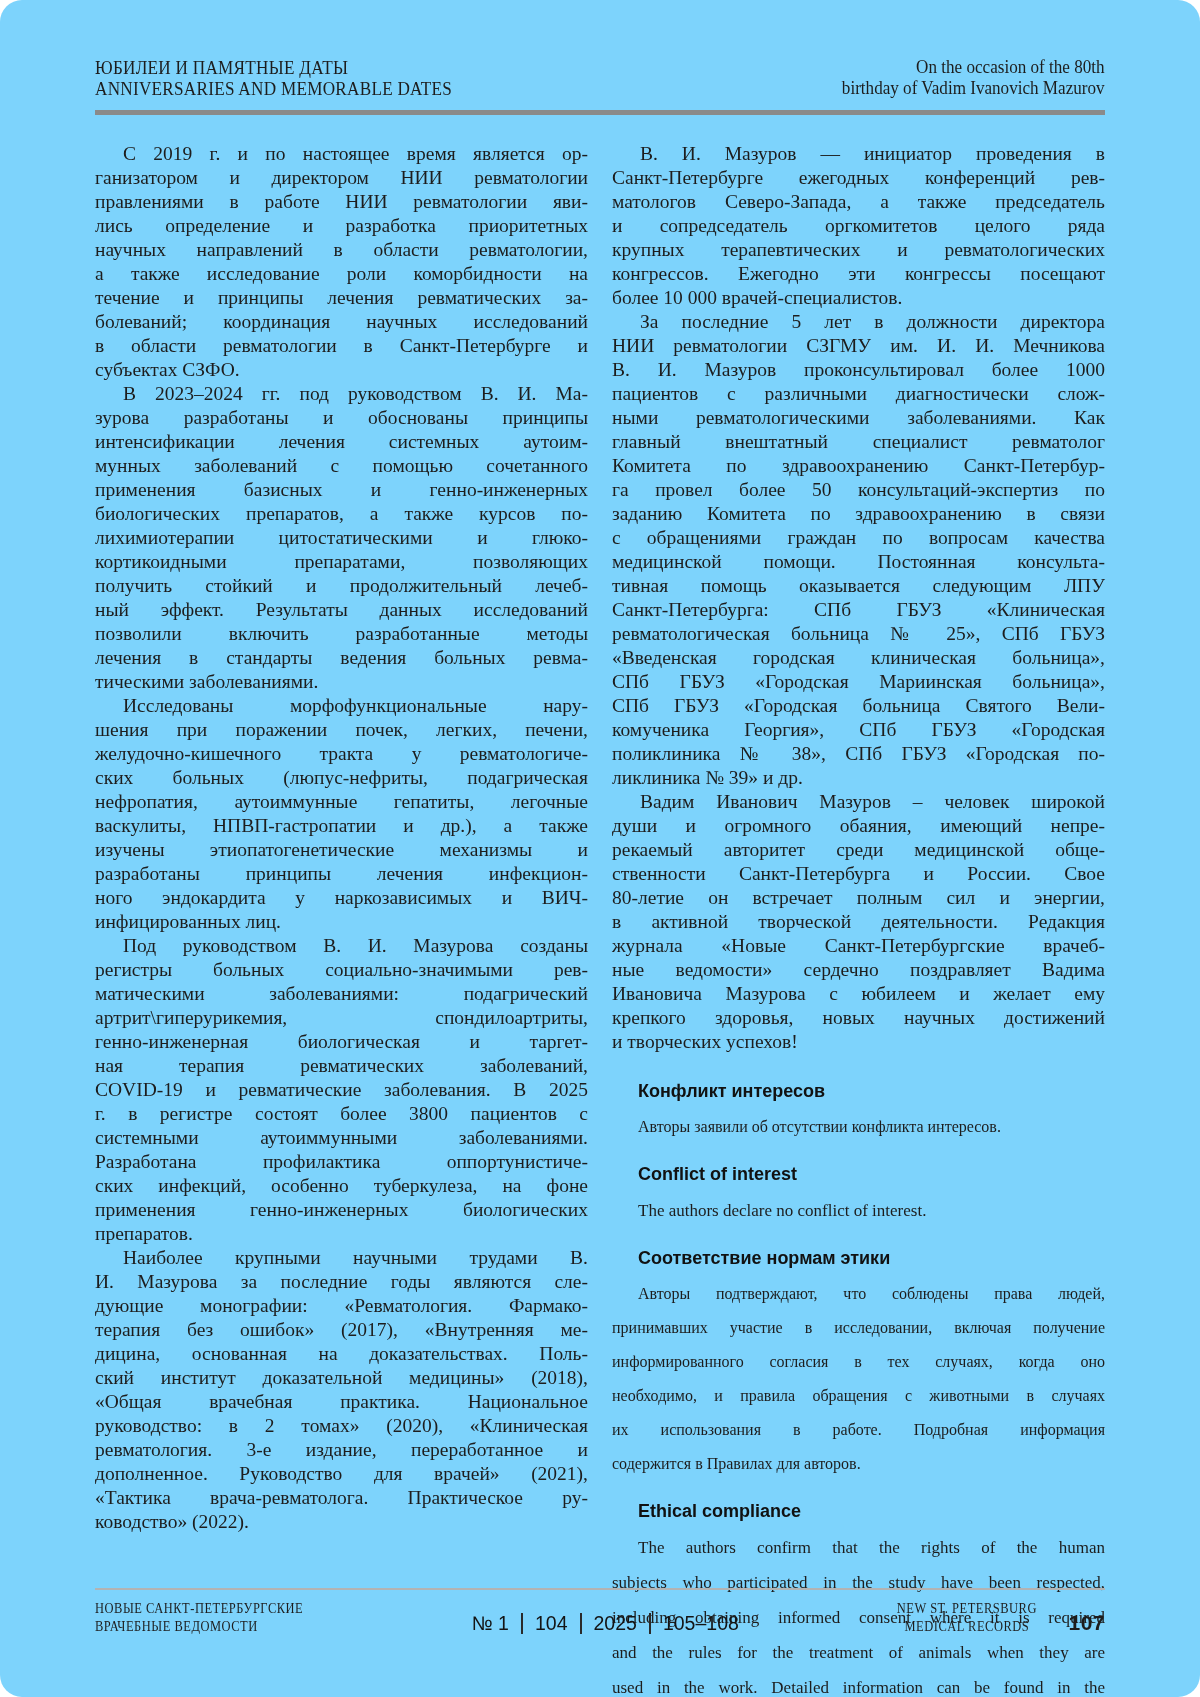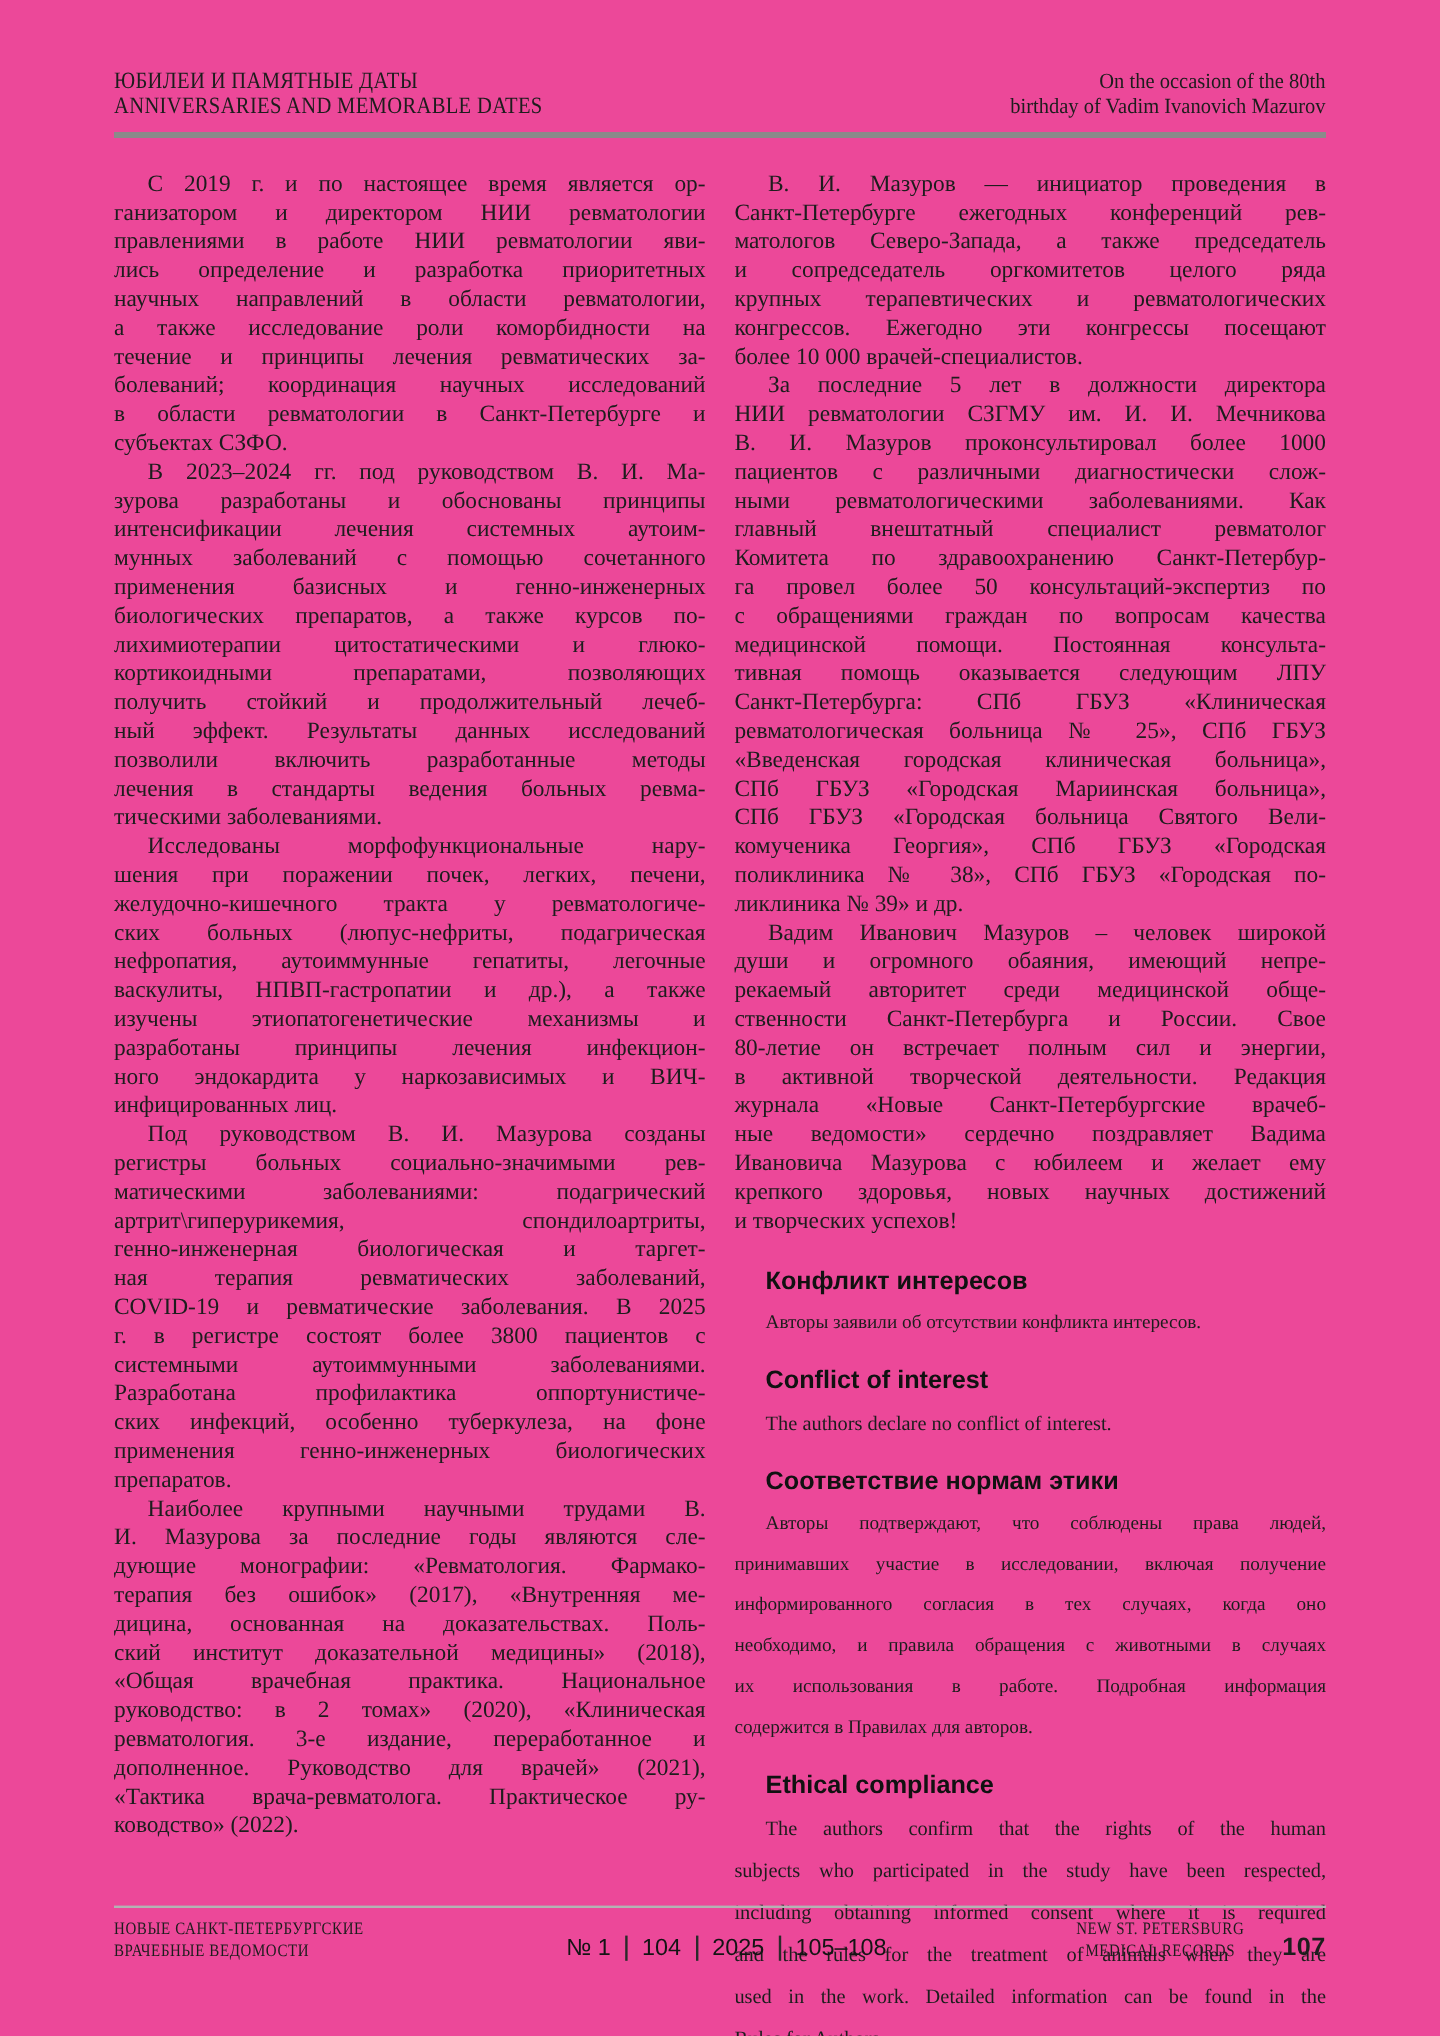--- a/index.html
+++ b/index.html
@@ -2,21 +2,21 @@
 <html><head>
 <meta charset="utf-8">
 <style>
   html,body{margin:0;padding:0;}
   body{
     width:1200px;height:1697px;
     background:#ffffff;
     font-family:"Liberation Serif", serif;
     color:#1d1d1d;
   }
-  .page{position:relative;width:1200px;height:1697px;background:#ec4899;overflow:hidden;}
+  .page{position:relative;width:1200px;height:1697px;background:#7dd3fc;overflow:hidden;border-radius:22px;}
 
   
   .header{position:absolute;top:57px;left:95px;right:95px;display:flex;justify-content:space-between;align-items:flex-start;}
   .header-left{font-size:19.5px;line-height:21px;letter-spacing:0.3px;white-space:nowrap;transform:scaleX(0.88);transform-origin:left top;}
   .header-right{font-size:18px;line-height:21px;text-align:right;white-space:nowrap;transform:scaleX(0.95);transform-origin:right top;}
   .rule-thick{position:absolute;top:110px;left:95px;right:95px;height:5px;background:#8a8a8a;}
 
   
   .columns{position:absolute;top:142px;left:95px;width:1010px;display:flex;gap:24px;}
   .col{width:493px;flex:0 0 493px;}
@@ -24,21 +24,21 @@
   .para .line{
     font-size:19.5px;line-height:24px;
     text-align:justify;text-align-last:justify;
   }
   .para .line.first{padding-left:28px;}
   .para .line.last{text-align-last:left;}
 
   
   .section-heading{
     font-family:"Liberation Sans", sans-serif;font-weight:700;
-    font-size:21px;line-height:23px;color:#111;
+    font-size:18px;line-height:23px;color:#111;
     margin:26px 0 9px 26px;
   }
   .section-para .line{
     font-size:16px;line-height:20px;
     text-align:justify;text-align-last:justify;margin-top:14px;
   }
   .section-para.en .line{font-size:17px;line-height:21px;}
   .section-para .line.first{padding-left:26px;}
   .section-para .line.last{text-align-last:left;}
 
@@ -156,20 +156,21 @@
         </div>
       <div class="para">
           <div class="line first">За последние 5 лет в должности директора</div>
           <div class="line">НИИ ревматологии СЗГМУ им. И. И. Мечникова</div>
           <div class="line">В. И. Мазуров проконсультировал более 1000</div>
           <div class="line">пациентов с различными диагностически слож-</div>
           <div class="line">ными ревматологическими заболеваниями. Как</div>
           <div class="line">главный внештатный специалист ревматолог</div>
           <div class="line">Комитета по здравоохранению Санкт-Петербур-</div>
           <div class="line">га провел более 50 консультаций-экспертиз по</div>
+          <div class="line">заданию Комитета по здравоохранению в связи</div>
           <div class="line">с обращениями граждан по вопросам качества</div>
           <div class="line">медицинской помощи. Постоянная консульта-</div>
           <div class="line">тивная помощь оказывается следующим ЛПУ</div>
           <div class="line">Санкт-Петербурга: СПб ГБУЗ «Клиническая</div>
           <div class="line">ревматологическая больница № 25», СПб ГБУЗ</div>
           <div class="line">«Введенская городская клиническая больница»,</div>
           <div class="line">СПб ГБУЗ «Городская Мариинская больница»,</div>
           <div class="line">СПб ГБУЗ «Городская больница Святого Вели-</div>
           <div class="line">комученика Георгия», СПб ГБУЗ «Городская</div>
           <div class="line">поликлиника № 38», СПб ГБУЗ «Городская по-</div>

